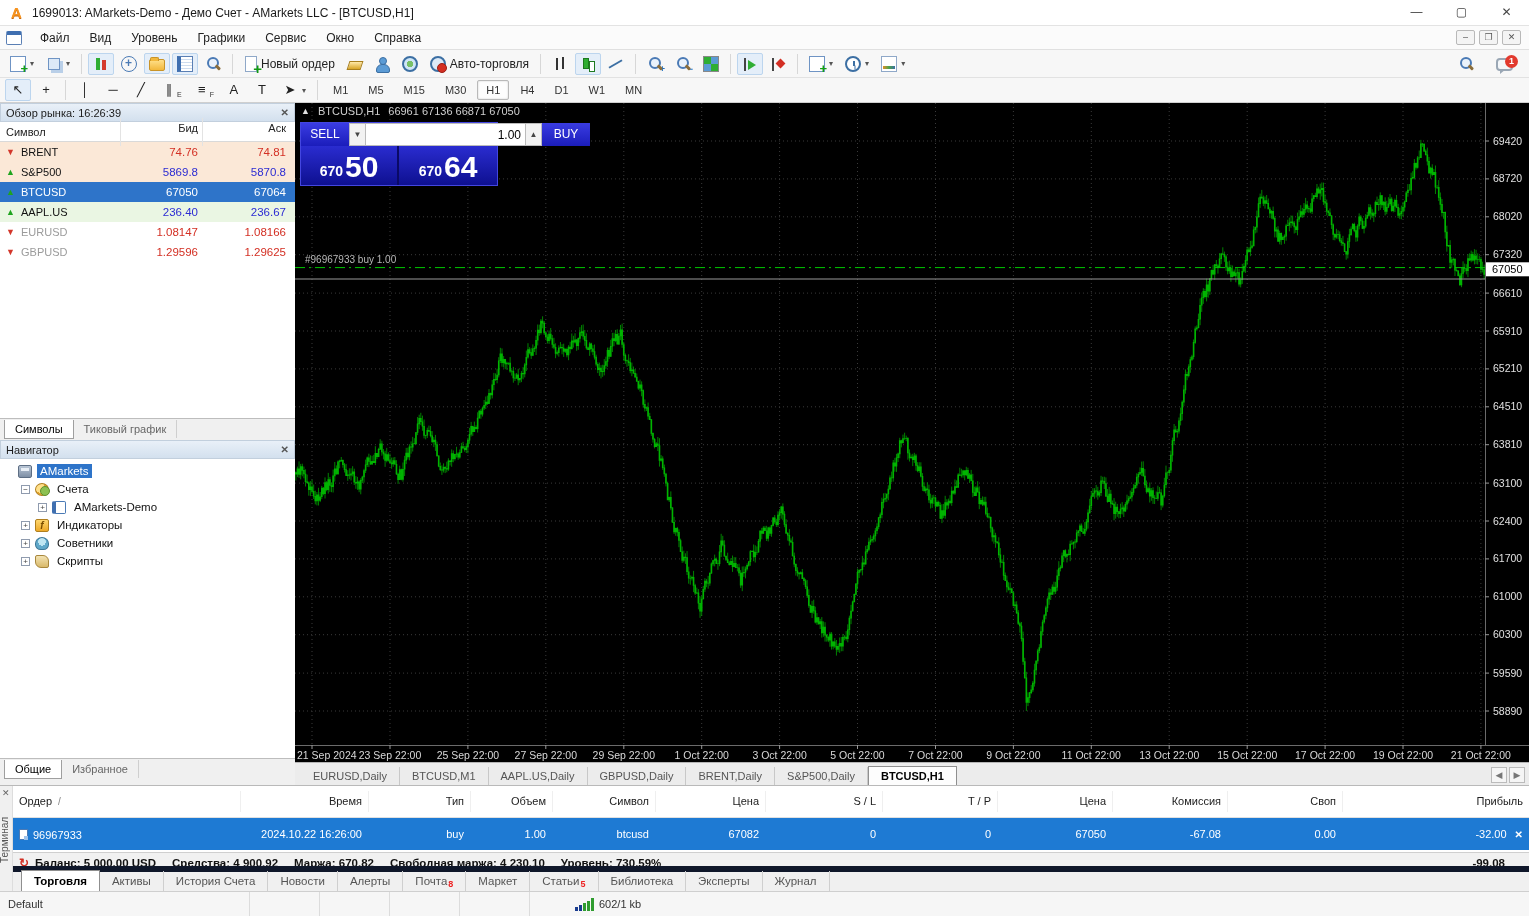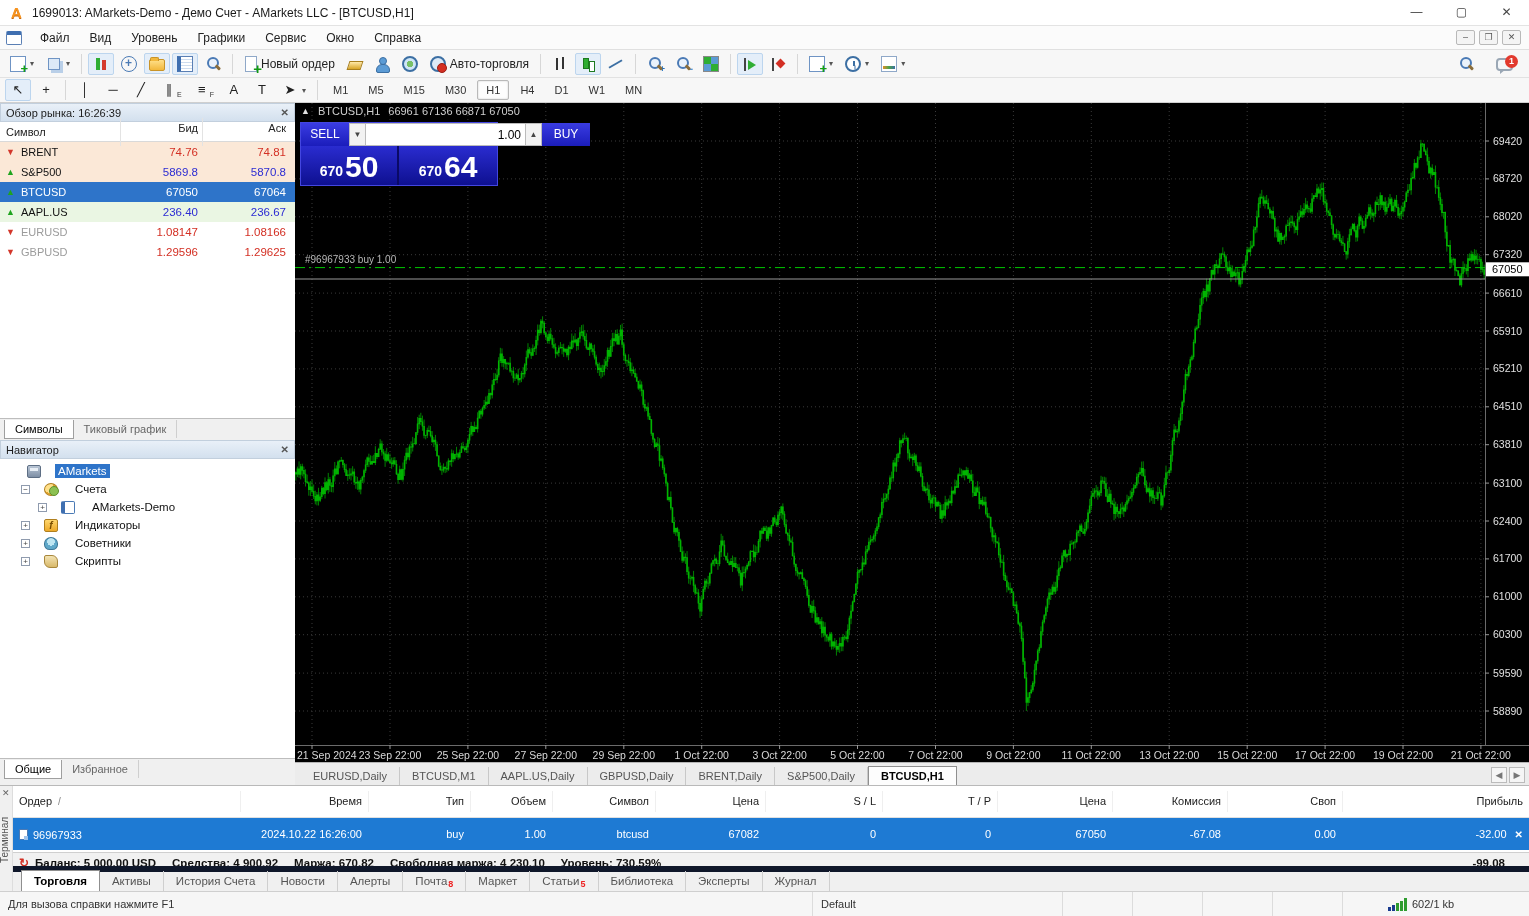--- a/index.html
+++ b/index.html
@@ -100,21 +100,21 @@
   .arr { font-size:9px; width:10px; }
   .arr.up { color:#1fa41f; }
   .arr.down { color:#d3372b; }
   .sym-name { font-size:11px; }
   .c-sym.dim .sym-name { color:#9b9b9b; }
   .side-tabs { position:absolute; left:0; width:295px; height:22px; background:#f0f0f0; border-top:1px solid #bdbdbd; display:flex; align-items:flex-start; padding-left:4px; }
   .stab { padding:3px 10px; font-size:11px; color:#666; border-right:1px solid #cfcfcf; margin-top:1px; }
   .stab.active { background:#fff; border:1px solid #9f9f9f; border-top:none; color:#000; }
   #mw-tabs { top:315px; }
   #nav { position:absolute; left:0; top:337px; width:295px; height:318px; background:#fff; }
-  .nav-row { display:flex; align-items:center; height:18px; gap:14px; font-size:11.5px; }
+  .nav-row { display:flex; align-items:center; height:18px; gap:5px; font-size:11.5px; }
   .xp { width:9px; height:9px; border:1px solid #8f9bae; background:#fff; font-size:8px; line-height:7px; text-align:center; color:#444; flex:0 0 9px; }
   .xp-sp { width:9px; flex:0 0 9px; }
   .tico { width:14px; height:13px; display:inline-block; position:relative; border-radius:2px; flex:0 0 14px; }
   .tico-platform { background:linear-gradient(#b9c6d6,#7e8fa5); border:1px solid #5d6e84; }
   .tico-platform::after { content:""; position:absolute; left:2px; top:2px; right:2px; height:3px; background:#e8eef5; }
   .tico-accounts { background:radial-gradient(circle at 35% 35%, #ffe08a 45%, #e0a22e 46%); border:1px solid #b07f1e; border-radius:50%; }
   .tico-accounts::after { content:""; position:absolute; right:-2px; bottom:-1px; width:8px; height:8px; background:#8cc152; border:1px solid #5e8f2e; border-radius:50%; }
   .tico-account { background:#fff; border:1px solid #4a7ab5; border-left:4px solid #3f6fb0; }
   .tico-indicators { background:linear-gradient(#ffd76e,#eda928); border:1px solid #b07f1e; color:#7a4e00; font-style:italic; font-weight:bold; font-size:10px; text-align:center; line-height:12px; }
   .tico-advisors { background:radial-gradient(circle at 50% 35%, #bfe6f2 40%, #5fa8c9 41%); border:1px solid #3d7898; border-radius:50% 50% 40% 40%; }
@@ -665,21 +665,20 @@
           <span>Эксперты</span>
         </span>
         <span class="ttab">
           <span>Журнал</span>
         </span>
       </div>
   </div>
 </div>
 
 <div id="statusbar">
-  <span class="sb-cell" id="sb-help">Для вызова справки нажмите F1</span>
   <span class="sb-cell" id="sb-profile">Default</span>
   <span class="sb-cell sb-empty"></span>
   <span class="sb-cell sb-empty"></span>
   <span class="sb-cell sb-empty"></span>
   <span class="sb-cell sb-empty"></span>
   <span class="sb-cell" id="sb-net">
     <span class="net-bars">
         <span></span>
         <span></span>
         <span></span>

